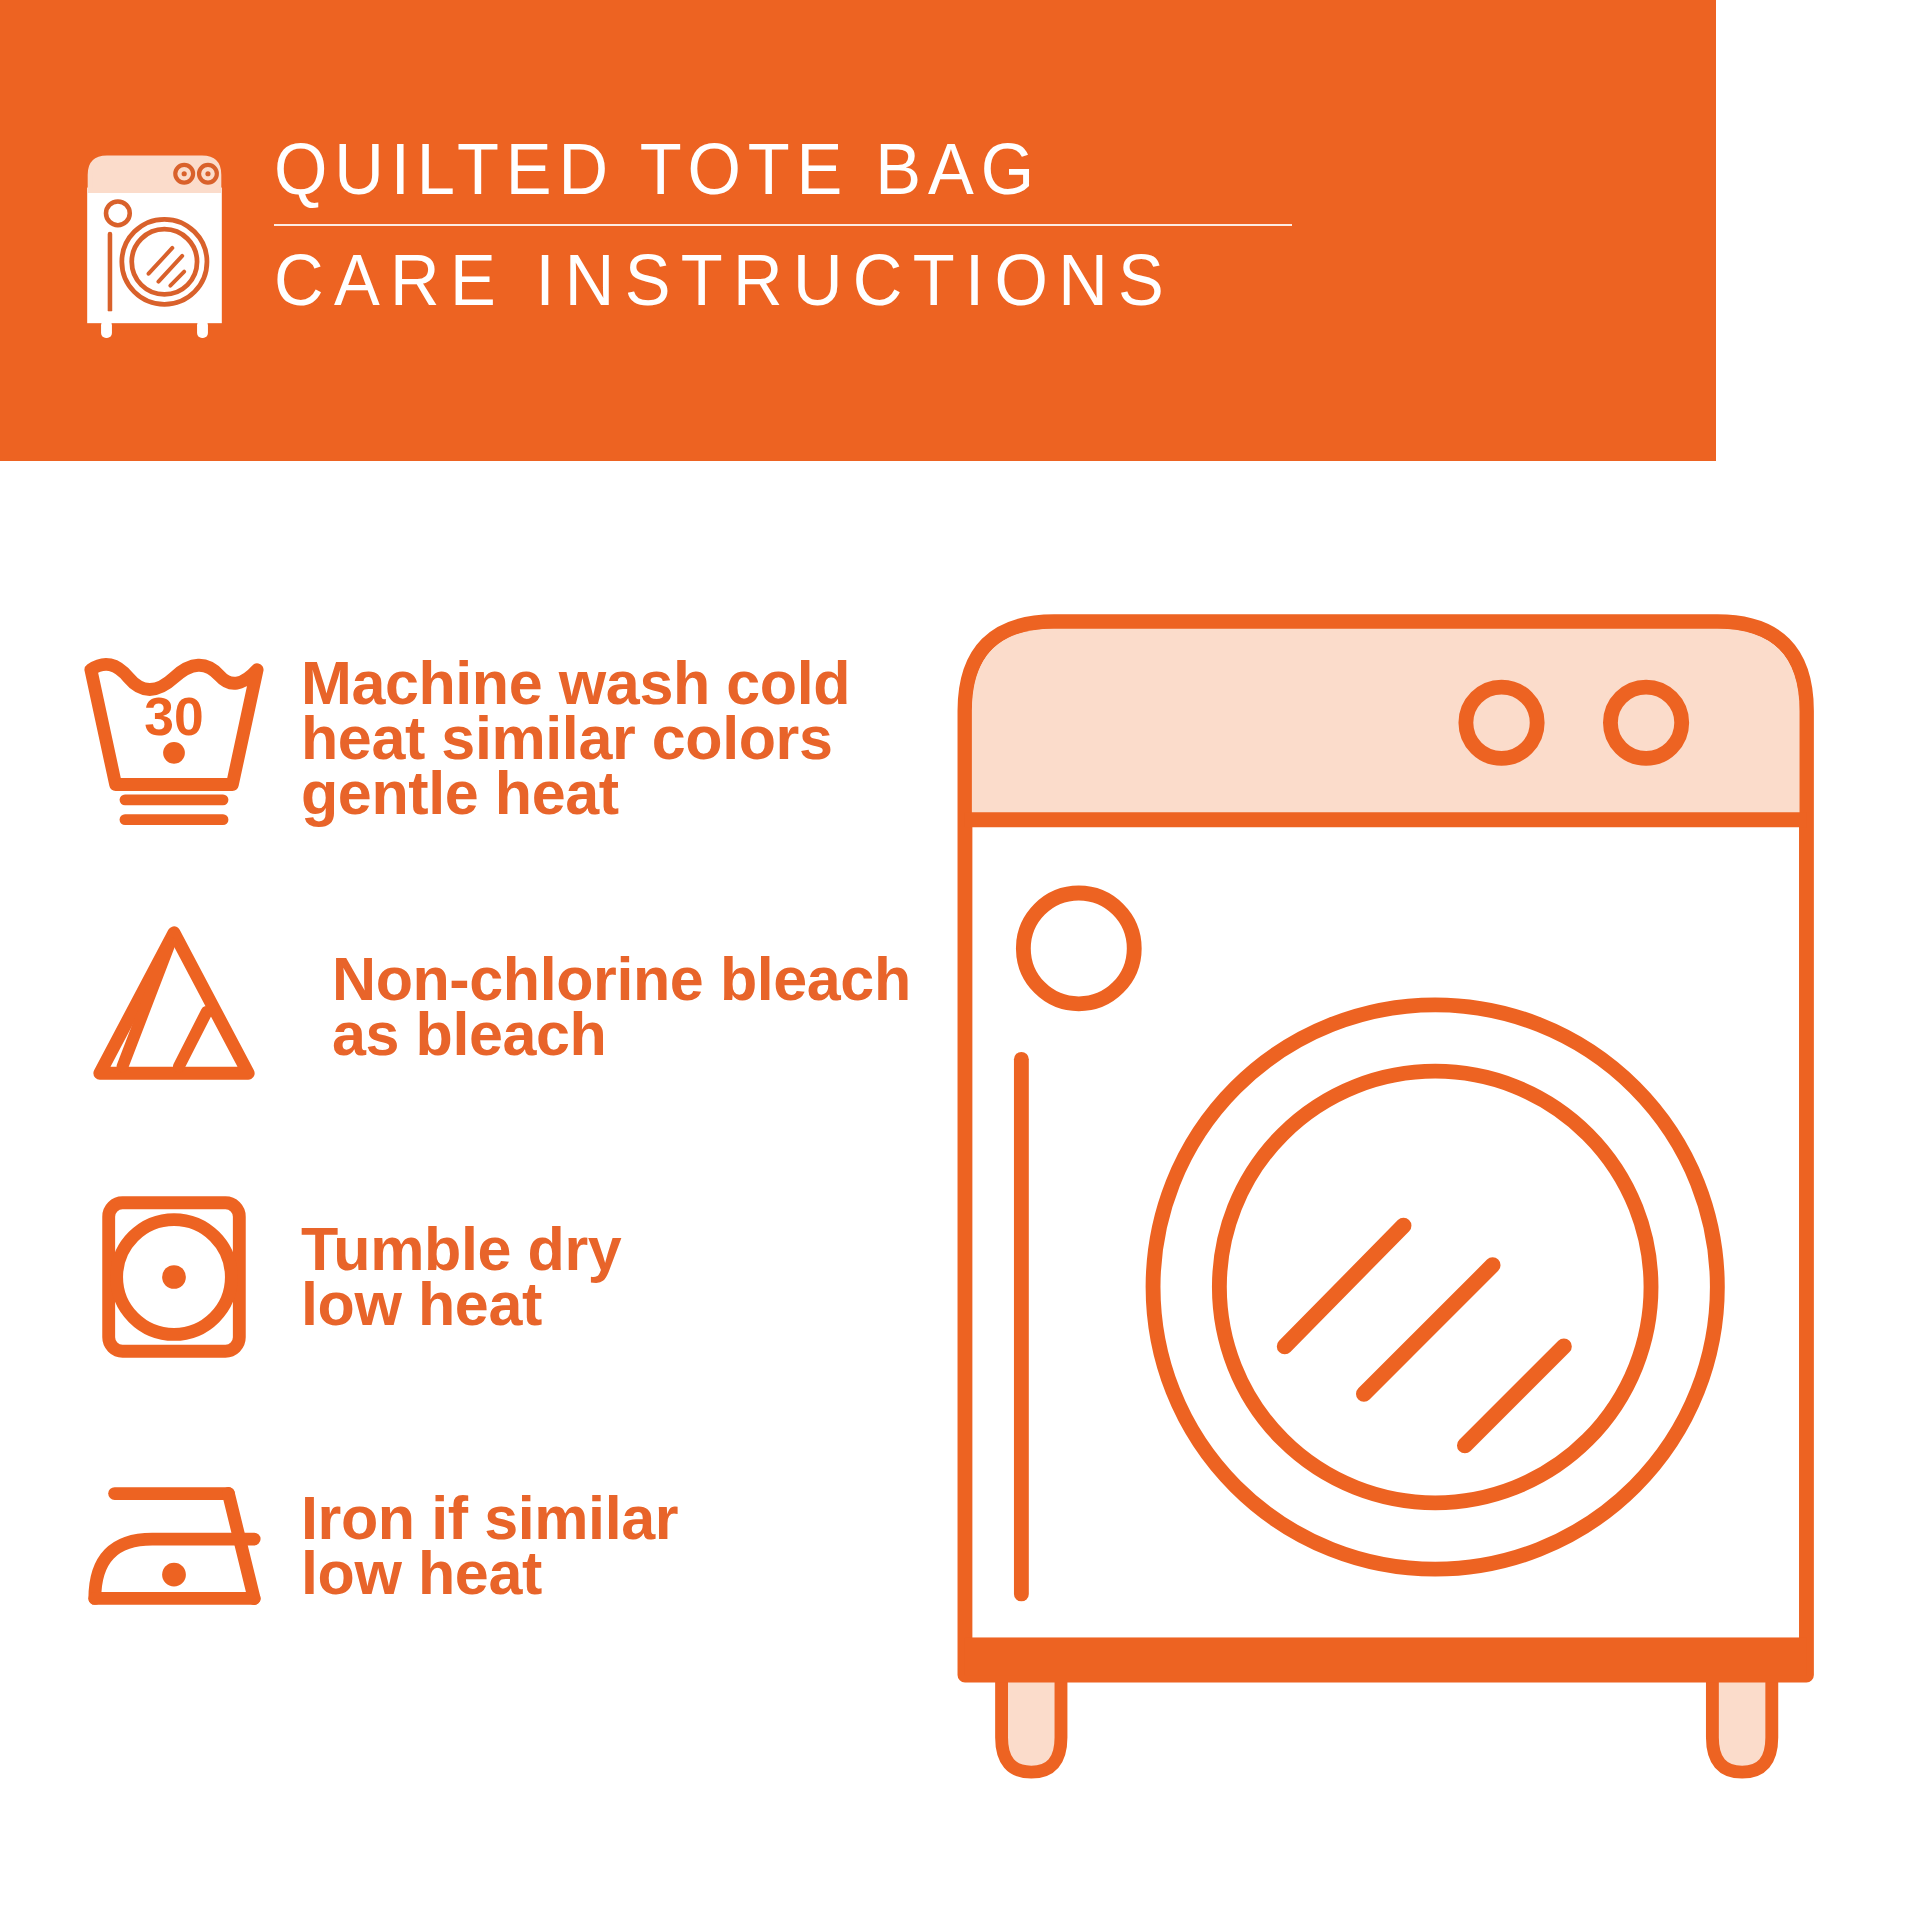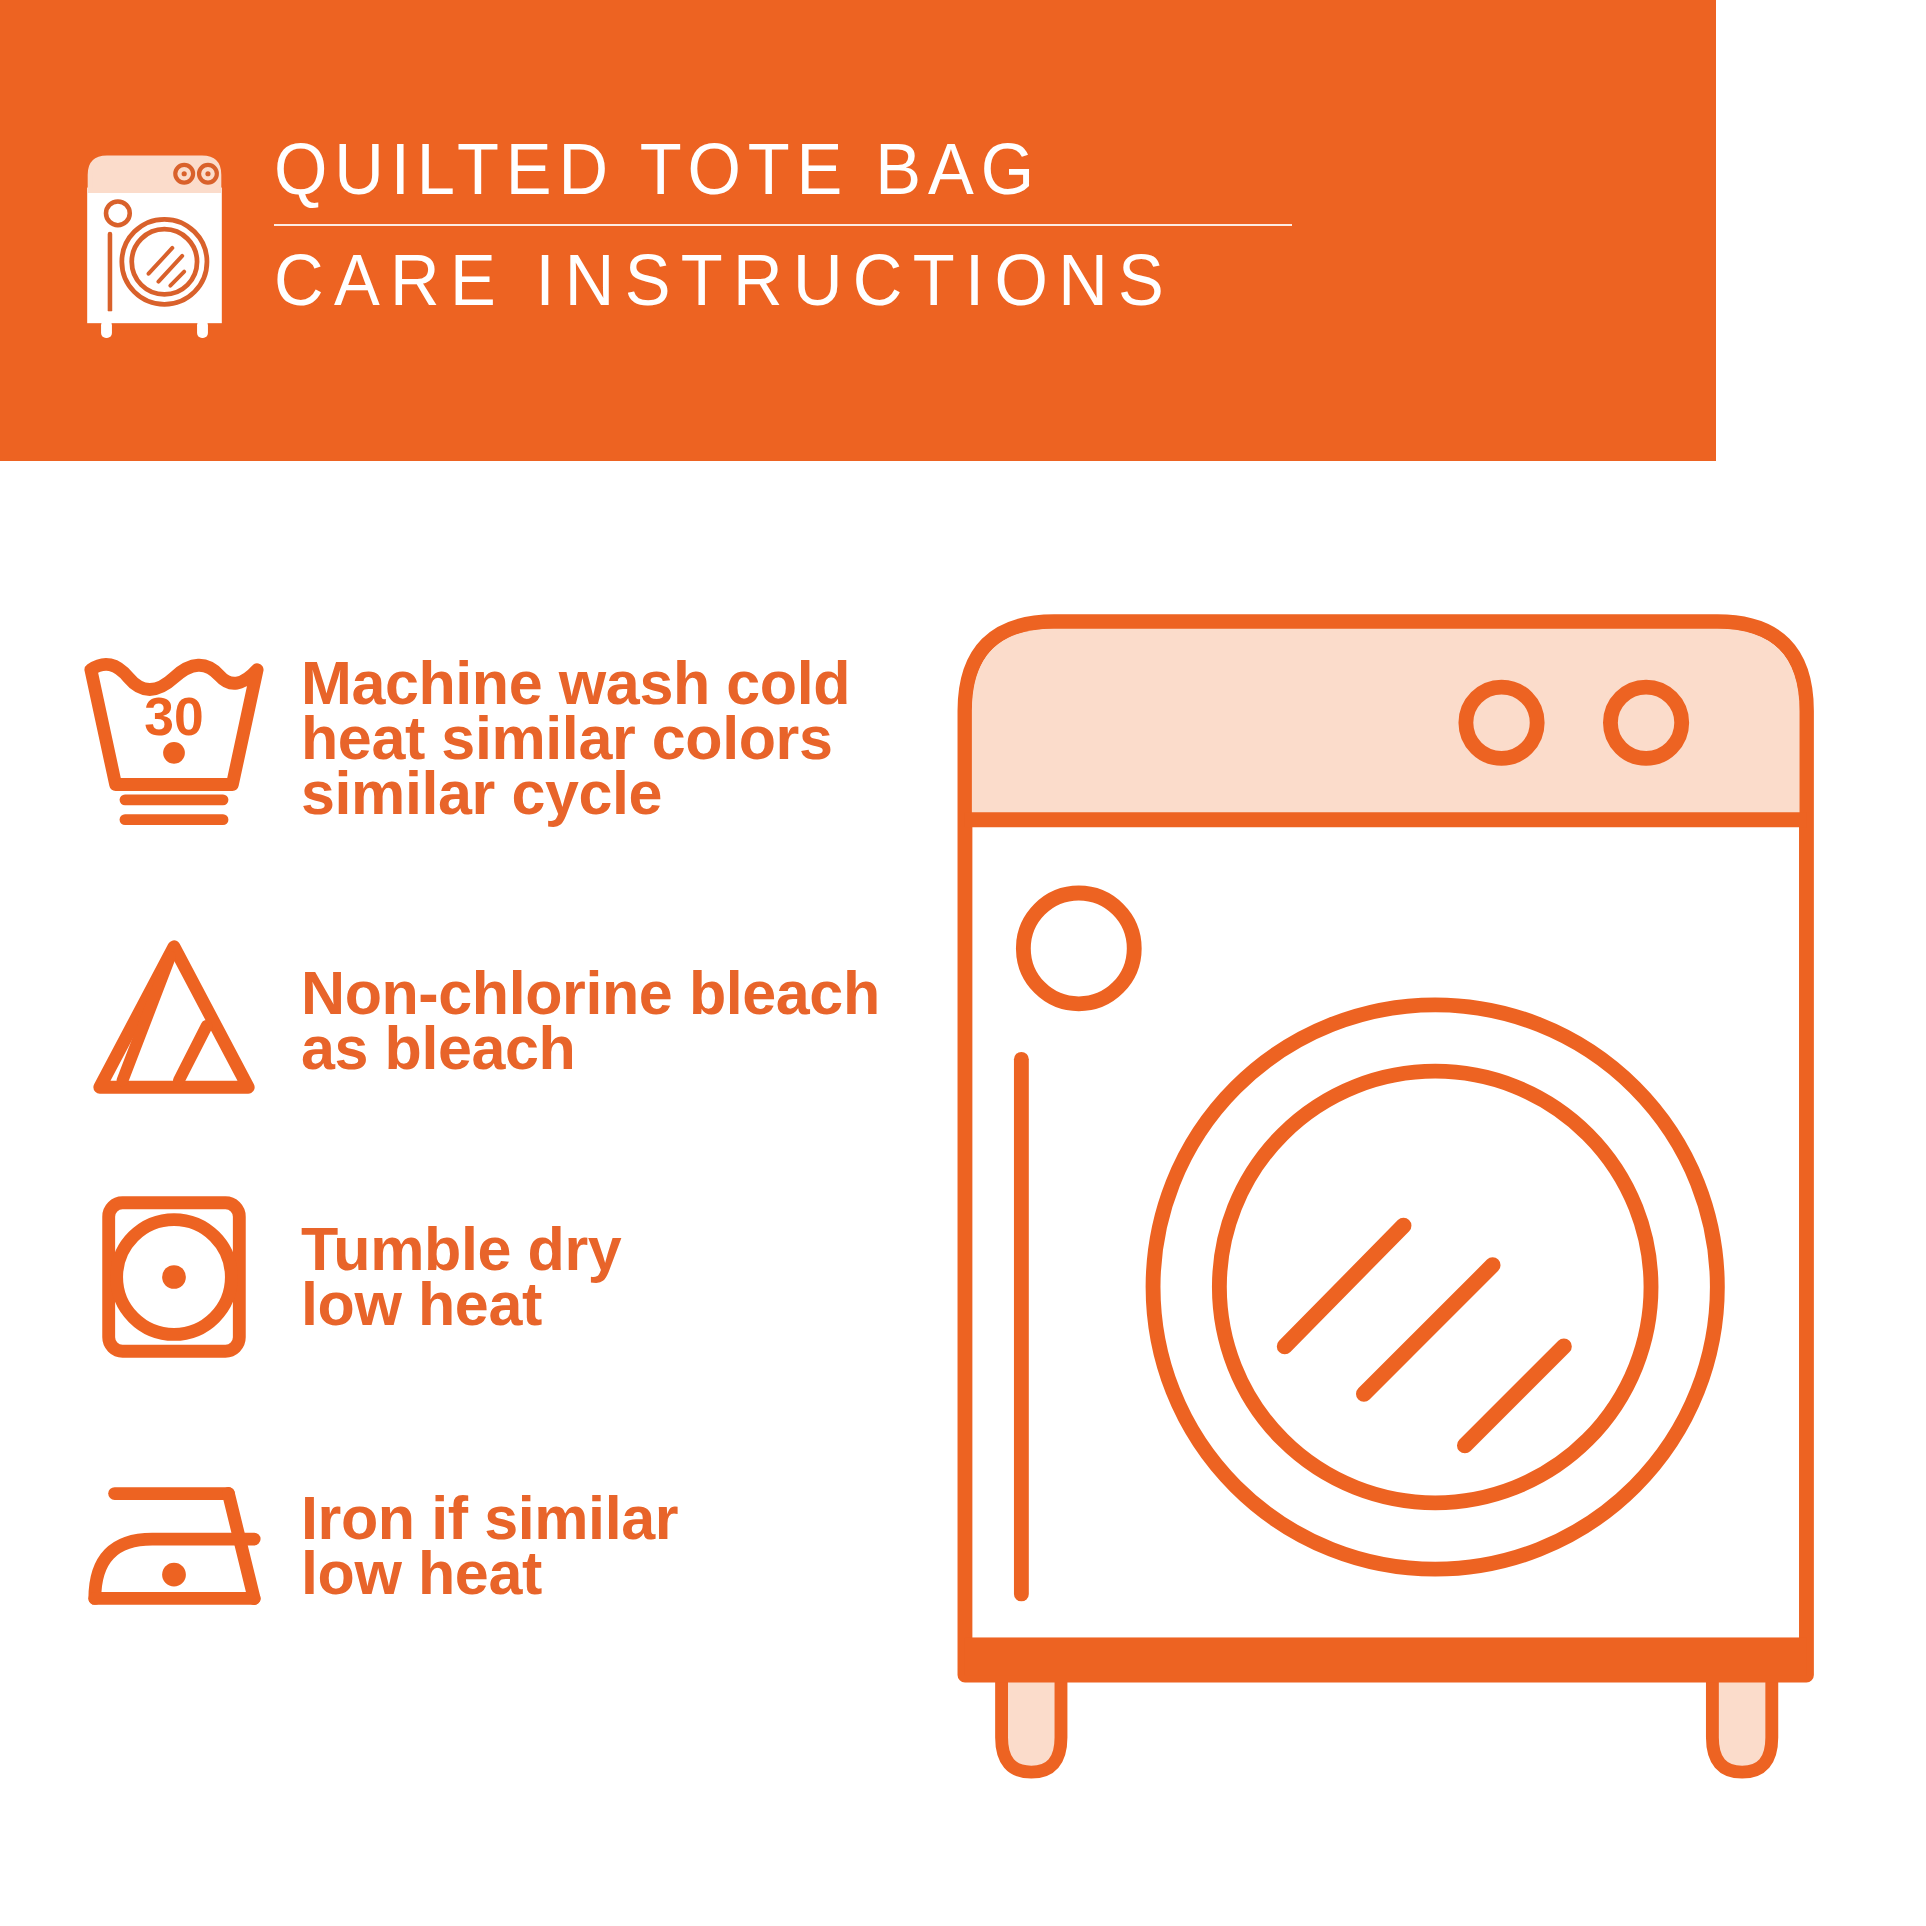--- a/index.html
+++ b/index.html
@@ -55,21 +55,21 @@
 
   
   .list{
     position:absolute;left:0;top:461px;width:950px;height:1700px;padding-left:31px;
   }
   .row{
     position:absolute;left:0;width:911px;
     display:flex;align-items:center;
   }
   .row-1{top:178px;}
-  .row-2{top:461px;}
+  .row-2{top:447px;gap:31px;}
   .row-3{top:717px;}
   .row-4{top:986px;}
 
   .sym{
     width:206px;height:198px;flex:0 0 auto;margin-left:71px;
     display:flex;align-items:center;justify-content:center;
   }
   .row-txt{
     margin-left:24px;
     color:#E8642A;
@@ -139,21 +139,21 @@
           <path d="M16 26 L41 142 L159 142 L184 26 Q162 50 146 32 Q126 10 100 34 Q74 58 54 34 Q36 12 16 26 Z" fill="none" stroke="#ED6322" stroke-width="13" stroke-linejoin="round" stroke-linecap="round"></path>
           <text x="100" y="92" text-anchor="middle" font-family="'Liberation Sans',sans-serif" font-size="54" font-weight="700" fill="#ED6322">30</text>
           <circle cx="100" cy="110" r="11" fill="#ED6322"></circle>
           <rect x="45" y="152" width="110" height="11" rx="5.5" fill="#ED6322"></rect>
           <rect x="45" y="172" width="110" height="11" rx="5.5" fill="#ED6322"></rect>
         </svg>
       </div>
       <div class="row-txt">
         <div>Machine wash cold</div>
         <div>heat similar colors</div>
-        <div>similar cycle</div>
+        <div>gentle heat</div>
       </div>
     </div>
 
     <div class="row row-2">
       <div class="sym">
         <svg viewBox="0 0 200 190" width="198" height="188">
           <path d="M100 20 L175 162 L25 162 Z" fill="none" stroke="#ED6322" stroke-width="13" stroke-linejoin="round"></path>
           <line x1="96" y1="30" x2="48" y2="155" stroke="#ED6322" stroke-width="12" stroke-linecap="round"></line>
           <line x1="133" y1="100" x2="105" y2="155" stroke="#ED6322" stroke-width="12" stroke-linecap="round"></line>
         </svg>

